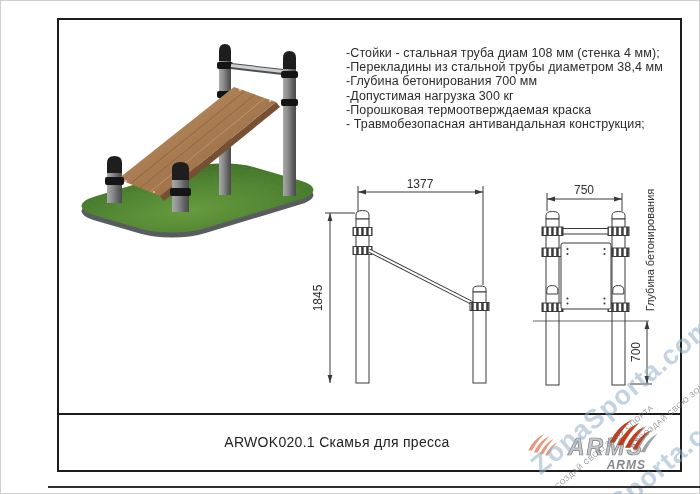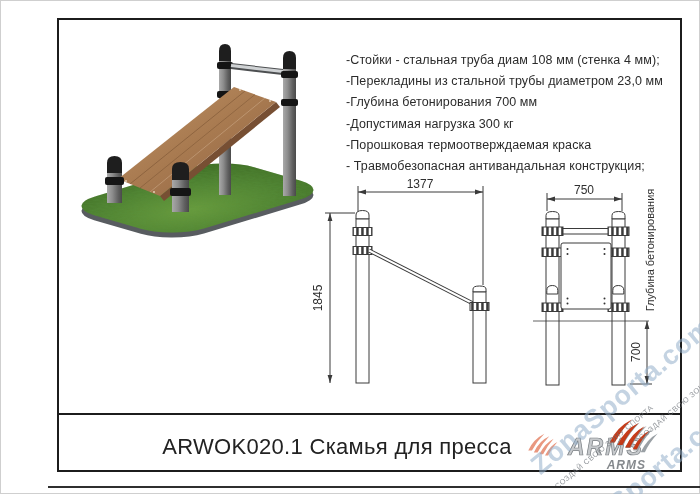--- a/index.html
+++ b/index.html
@@ -13,24 +13,24 @@
     border:2px solid #1c1c1c;box-sizing:border-box;background:#fff;
   }
   .footer-frame{
     position:absolute;left:57px;top:415px;width:625px;height:57px;
     border:2px solid #1c1c1c;border-top:none;box-sizing:border-box;background:#fff;
   }
   .spec-list{
     position:absolute;left:346px;top:46px;width:310px;
     font-size:12.5px;line-height:14.2px;color:#2b2b2b;letter-spacing:0.1px;
   }
-  .spec-line{white-space:nowrap;margin-top:7px;}
+  .spec-line{white-space:nowrap;}
   .product-title{
     position:absolute;left:57px;top:434px;width:560px;text-align:center;
-    font-size:22px;color:#222;letter-spacing:0.3px;
+    font-size:14px;color:#222;letter-spacing:0.3px;
   }
   svg{position:absolute;left:0;top:0;}
   .bottom-edge{
     position:absolute;left:48px;top:486px;width:652px;height:2px;background:#2f2f2f;
   }
   .wm{position:absolute;pointer-events:none;white-space:nowrap;}
   .wm-site{
     font-size:27px;letter-spacing:1px;color:rgba(148,175,202,0.55);font-weight:bold;
   }
   .wm-slogan{
@@ -211,21 +211,21 @@
         <polygon points="647,321 644.6,329 649.4,329" fill="#3a3a3a" stroke="none"></polygon>
         <polygon points="647,384 644.6,376 649.4,376" fill="#3a3a3a" stroke="none"></polygon>
         <text x="640" y="352" transform="rotate(-90 640 352)" text-anchor="middle" font-size="12" fill="#2f2f2f" stroke="none">700</text>
       </g>
       <text x="654" y="250" transform="rotate(-90 654 250)" text-anchor="middle" font-size="11" fill="#2f2f2f" stroke="none">Глубина бетонирования</text>
     </g>
   </svg>
 
   <div class="spec-list">
     <div class="spec-line">-Стойки - стальная труба диам 108 мм (стенка 4 мм);</div>
-    <div class="spec-line">-Перекладины из стальной трубы диаметром 23,0 мм</div>
+    <div class="spec-line">-Перекладины из стальной трубы диаметром 38,4 мм</div>
     <div class="spec-line">-Глубина бетонирования 700 мм</div>
     <div class="spec-line">-Допустимая нагрузка 300 кг</div>
     <div class="spec-line">-Порошковая термоотверждаемая краска</div>
     <div class="spec-line">- Травмобезопасная антивандальная конструкция;</div>
   </div>
 
   <div class="footer-frame"></div>
   <div class="product-title">ARWOK020.1 Скамья для пресса</div>
 
   <svg width="180" height="62" viewBox="0 0 180 62" style="left:510px;top:412px;">

